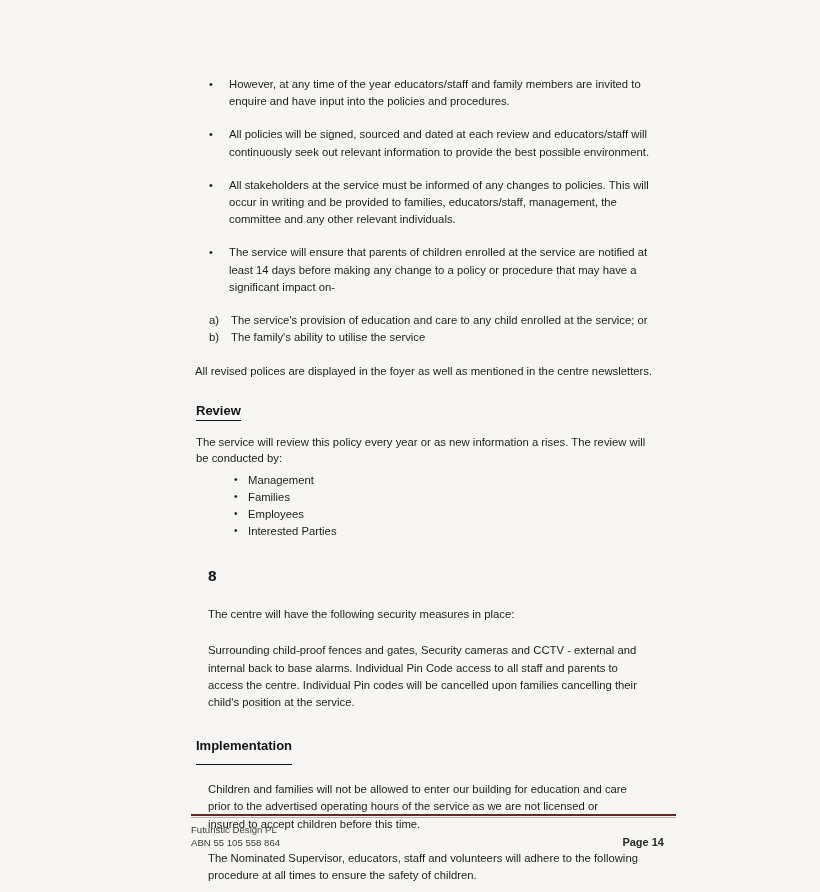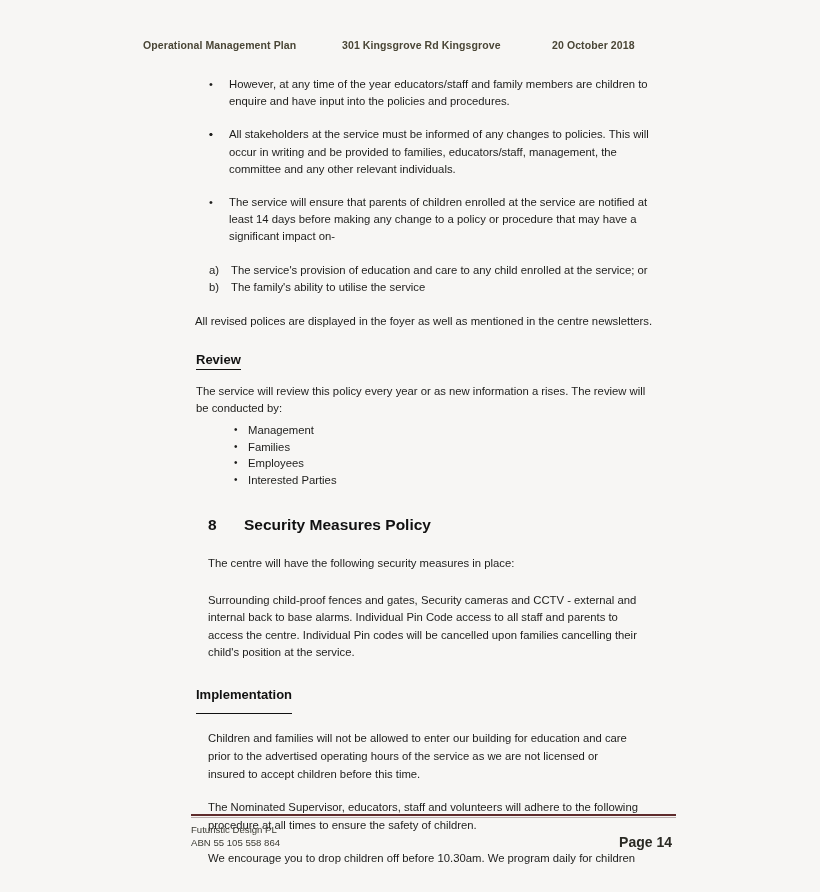--- a/index.html
+++ b/index.html
@@ -196,47 +196,43 @@
     position: relative;
     margin-top: 6px;
     font-size: 9.6px;
     color: #3b3b33;
     line-height: 12.6px;
   }
   .footer .ftext .company { display: block; }
   .footer .ftext .abn { display: block; }
   .footer .pagenum {
     position: absolute;
-    right: 4px;
+    right: 12px;
     top: 12px;
-    font-size: 14px;
+    font-size: 11px;
     font-weight: bold;
     color: #2a2a24;
   }
 </style>
 </head>
 <body>
 
 <div class="page">
 
-  <div class="doc-header">
-    <span class="hdr-left">Operational Management Plan</span>
-    <span class="hdr-center">301 Kingsgrove Rd Kingsgrove</span>
-    <span class="hdr-right">20 October 2018</span>
-  </div>
 
   <div class="body-area">
 
     <ul class="bullets">
       <li>
         <span class="dot">•</span>
-        <span>However, at any time of the year educators/staff and family members are children to enquire and have input into the policies and procedures.</span>
-      </li>
-      <li>
-        <span class="dot">•</span>
+        <span>However, at any time of the year educators/staff and family members are invited to enquire and have input into the policies and procedures.</span>
+      </li>
+      <li>
+        <span class="dot">•</span>
+        <span>All policies will be signed, sourced and dated at each review and educators/staff will continuously seek out relevant information to provide the best possible environment.</span>
       </li>
       <li>
         <span class="dot">•</span>
         <span>All stakeholders at the service must be informed of any changes to policies. This will occur in writing and be provided to families, educators/staff, management, the committee and any other relevant individuals.</span>
       </li>
       <li>
         <span class="dot">•</span>
         <span>The service will ensure that parents of children enrolled at the service are notified at least 14 days before making any change to a policy or procedure that may have a significant impact on-</span>
       </li>
     </ul>
@@ -272,21 +268,20 @@
         <span>Employees</span>
       </li>
       <li>
         <span class="dot">•</span>
         <span>Interested Parties</span>
       </li>
     </ul>
 
     <div class="section-head">
       <span class="num">8</span>
-      <span class="title">Security Measures Policy</span>
     </div>
     <p class="para-s8">The centre will have the following security measures in place:</p>
     <p class="para-s8">Surrounding child-proof fences and gates, Security cameras and CCTV - external and internal back to base alarms. Individual Pin Code access to all staff and parents to access the centre. Individual Pin codes will be cancelled upon families cancelling their child's position at the service.</p>
 
     <div class="uhead-wrap">
       <div class="uhead-impl">Implementation</div>
     </div>
     <p class="para-impl">Children and families will not be allowed to enter our building for education and care prior to the advertised operating hours of the service as we are not licensed or insured to accept children before this time.</p>
     <p class="para-impl">The Nominated Supervisor, educators, staff and volunteers will adhere to the following procedure at all times to ensure the safety of children.</p>
     <p class="para-impl">We encourage you to drop children off before 10.30am. We program daily for children</p>

